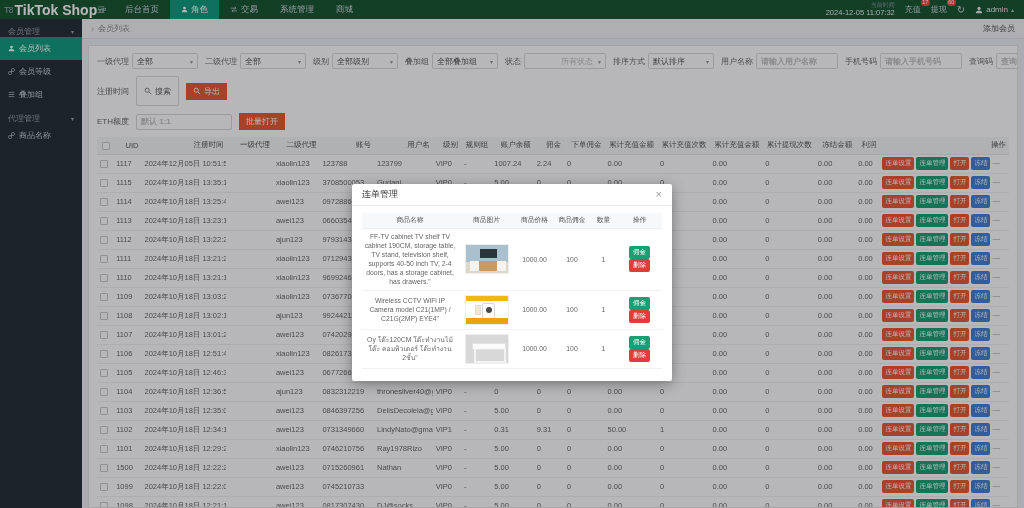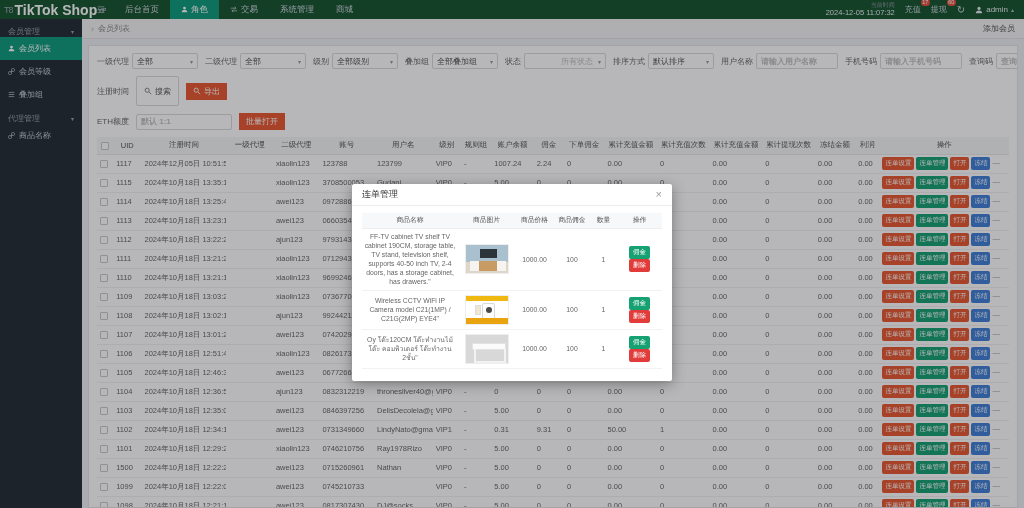--- a/index.html
+++ b/index.html
@@ -49,21 +49,21 @@
   .f-select.ph{color:#bfbfbf;padding-left:36px;}
   .f-caret{font-size:6px;color:#999;margin-left:5px;}
   .f-input{border:1px solid #d9d9d9;border-radius:2px;height:16px;padding:0 4px;font-size:8px;color:#555;width:82px;background:#fff;outline:none;font-family:"Liberation Sans",sans-serif;font-weight:bold;}
   .f-input::placeholder{color:#c0c0c0;}
   .btn-white{height:30px;border:1px solid #d9d9d9;background:#fff;border-radius:2px;font-size:8px;color:#555;padding:0 7px;display:inline-flex;align-items:center;gap:3px;cursor:pointer;font-family:"Liberation Sans",sans-serif;}
   .btn-orange{height:17px;border:none;background:#e8562e;color:#fff;border-radius:0;font-size:8px;padding:0 7px;display:inline-flex;align-items:center;gap:3px;cursor:pointer;font-family:"Liberation Sans",sans-serif;}
 
   
   .tbl-wrap{margin-top:2px;}
   table.main-tbl{width:100%;border-collapse:collapse;table-layout:fixed;font-size:7.5px;color:#666;}
-  .main-tbl th{background:#f5f6f7;font-weight:normal;color:#555;height:17px;padding:0 3px;text-align:center;white-space:nowrap;overflow:hidden;border-bottom:1px solid #e8e8e8;}
+  .main-tbl th{background:#f5f6f7;font-weight:normal;color:#555;height:17px;padding:0 3px;text-align:right;white-space:nowrap;overflow:hidden;border-bottom:1px solid #e8e8e8;}
   .main-tbl td{height:19px;padding:0 3px;border-bottom:1px solid #f1f1f1;white-space:nowrap;overflow:hidden;}
   .cb{display:inline-block;width:8px;height:8px;border:1px solid #c8c8c8;border-radius:1px;background:#fff;vertical-align:middle;cursor:pointer;}
   .act-btn{display:inline-block;color:#fff;font-size:6.5px;padding:2px 3px;border-radius:2px;margin-right:2px;cursor:pointer;}
   .act-orange{background:#e8562e;}
   .act-green{background:#16a172;}
   .act-blue{background:#3f7fd6;}
   .act-more{color:#999;cursor:pointer;}
 
   
   .overlay{position:absolute;inset:0;background:rgba(15,18,22,0.3);z-index:40;}

